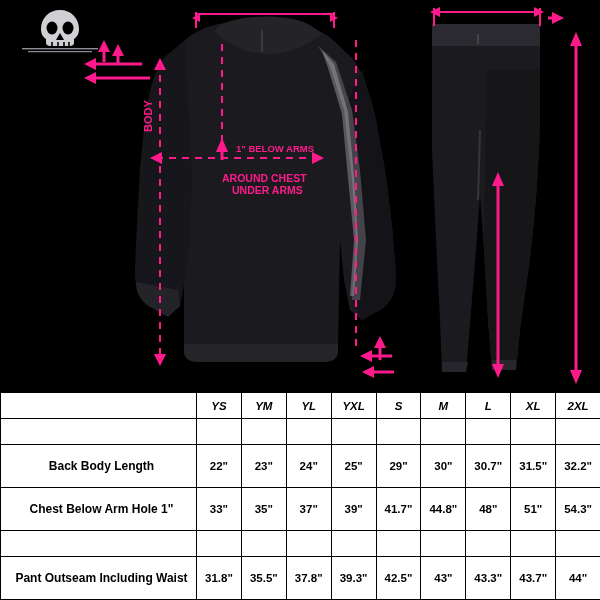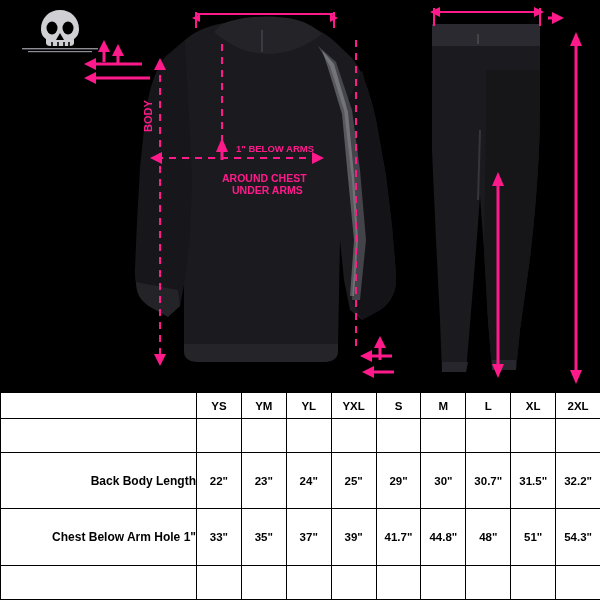--- a/index.html
+++ b/index.html
@@ -52,27 +52,28 @@
     border: 1px solid #000;
     font-size: 11.5px;
     font-weight: bold;
     color: #000;
     text-align: center;
     padding: 0;
     height: 21px;
     font-family: "Liberation Sans", sans-serif;
   }
   #size-table td.label {
-    text-align: right;
+    text-align: center;
     padding-left: 6px;
     font-size: 12px;
   }
   #size-table .hdr {
     height: 26px;
     font-size: 14px;
+    font-style: italic;
   }
   #size-table .blank-row td {
     height: 12px;
   }
   col.labelcol { width: 196px; }
   col.sizecol { width: 44.9px; }
 </style>
 </head>
 <body>
 
@@ -285,16 +286,28 @@
         <td></td>
       <td></td>
         <td></td>
       <td></td>
         <td></td>
       <td></td>
         <td></td>
       <td></td>
     </tr>
 
+    <tr>
+      <td class="label">Pant Outseam Including Waist</td>
+      <td>31.8"</td>
+      <td>35.5"</td>
+      <td>37.8"</td>
+      <td>39.3"</td>
+      <td>42.5"</td>
+      <td>43"</td>
+      <td>43.3"</td>
+      <td>43.7"</td>
+      <td>44"</td>
+    </tr>
 
 
   </tbody>
 </table>
 
 </body></html>

